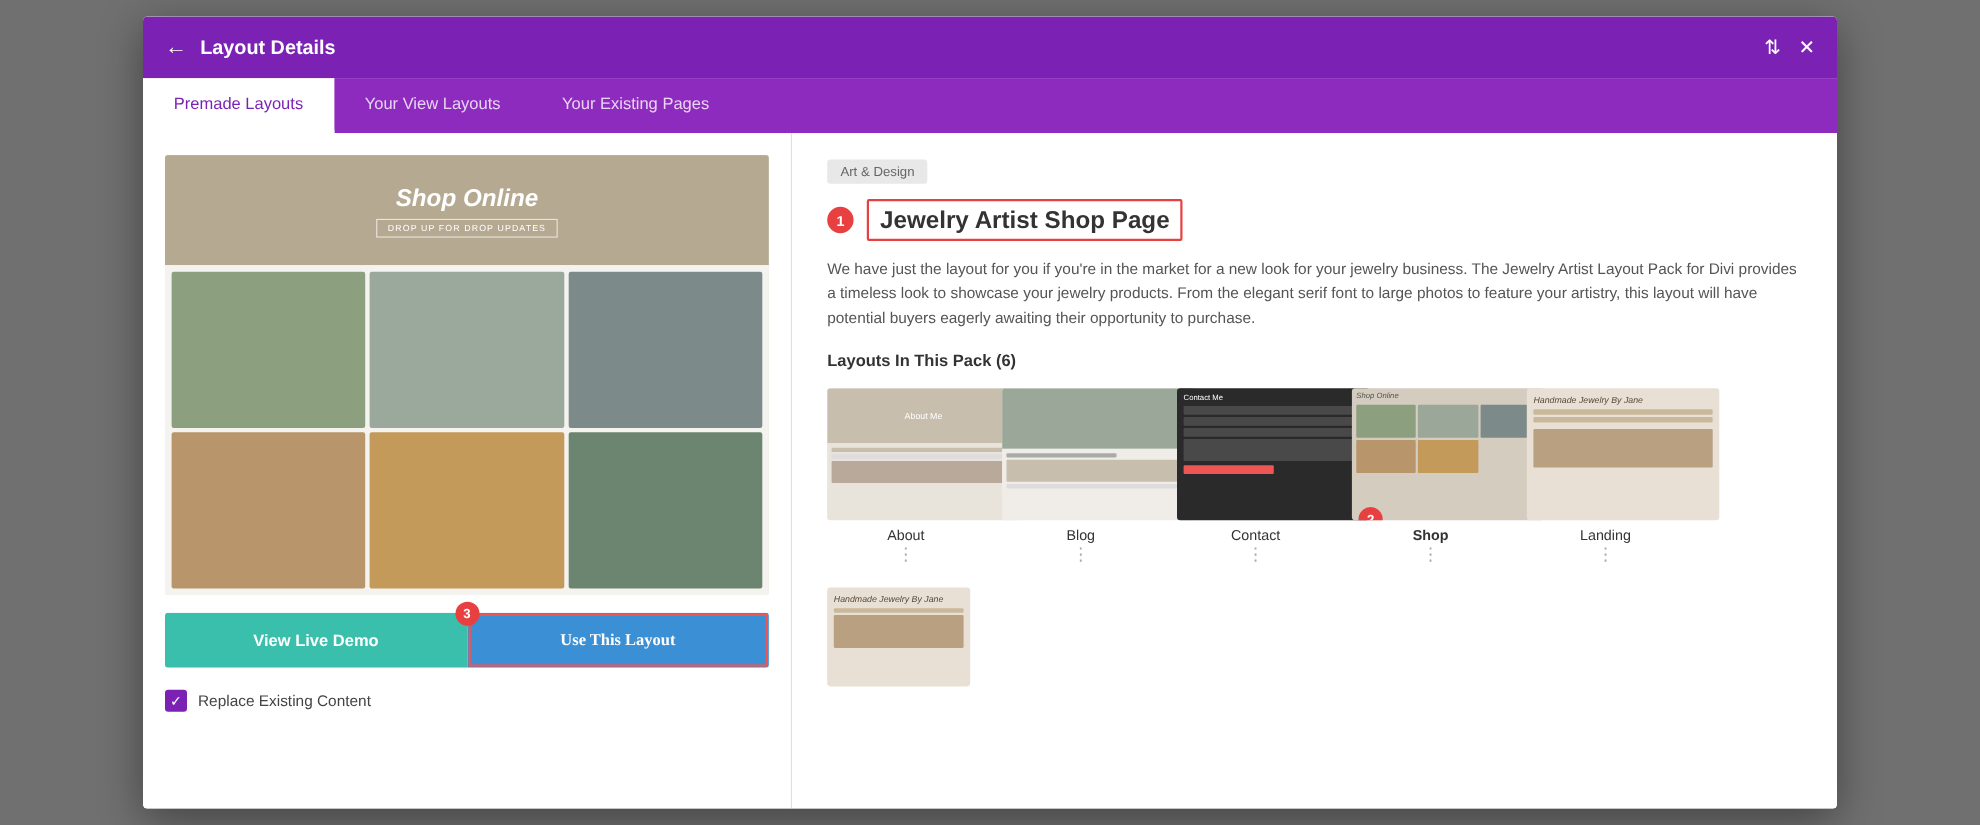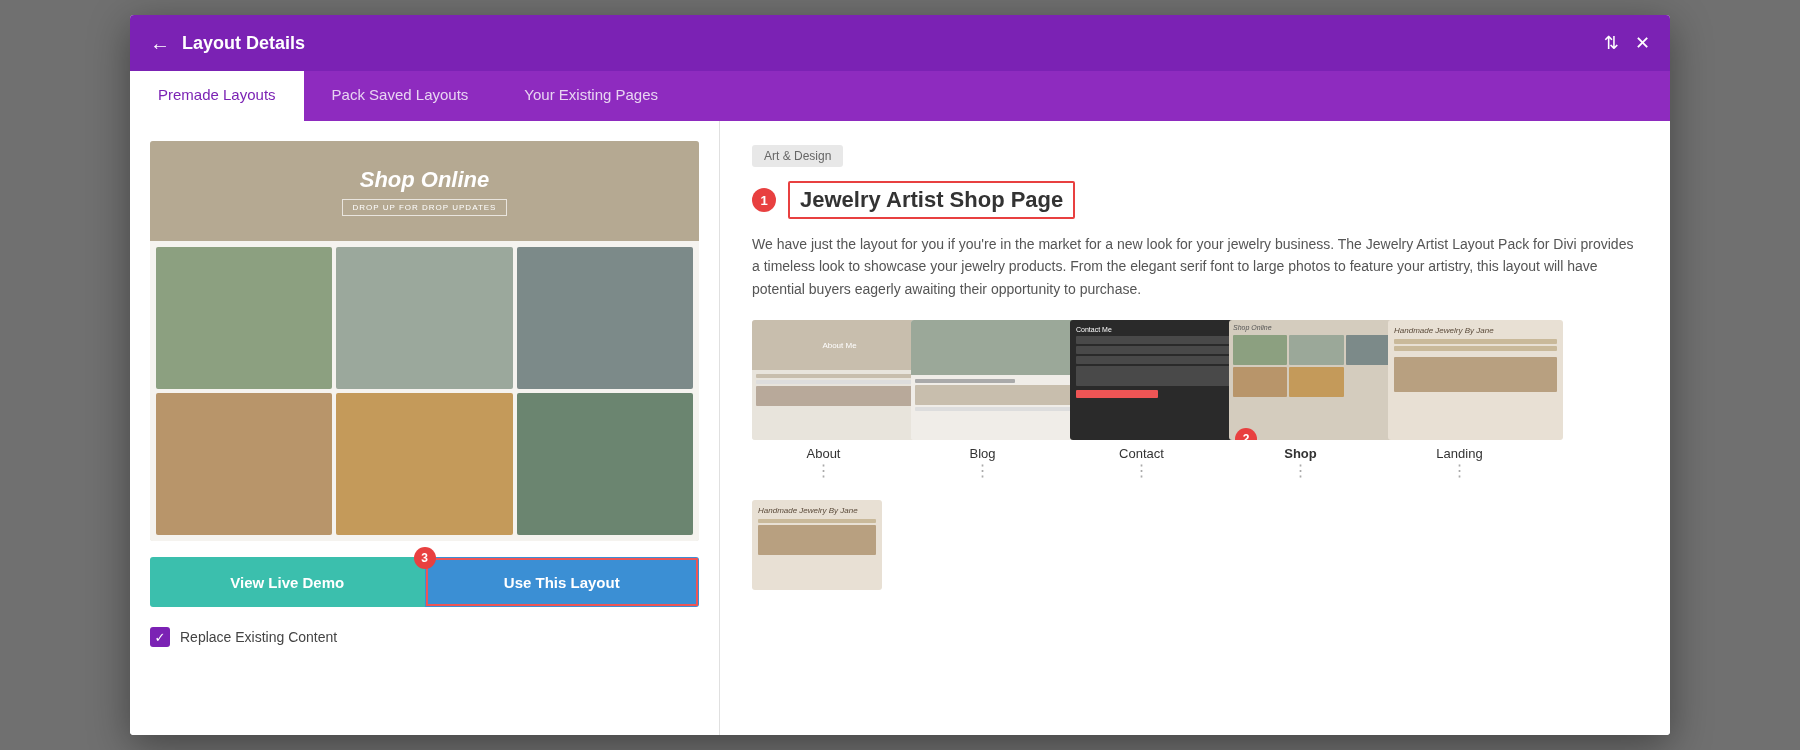--- a/index.html
+++ b/index.html
@@ -184,20 +184,21 @@
       flex: 1;
       background: #3b8fd4;
       color: #fff;
       border: none;
       font-size: 15px;
       font-weight: 600;
       cursor: pointer;
       position: relative;
       outline: 2px solid #e55;
       outline-offset: -3px;
+      font-family: Liberation Serif, serif;
     }
 
     .replace-checkbox {
       display: flex;
       align-items: center;
       gap: 10px;
       padding: 4px 0;
     }
     .checkmark {
       width: 20px;
@@ -400,21 +401,21 @@
         <span class="modal-header-title">Layout Details</span>
       </div>
       <div class="modal-header-icons">
         <span class="modal-header-icon">⇅</span>
         <span class="modal-header-icon">✕</span>
       </div>
     </div>
 
     <div class="modal-tabs">
       <div class="tab active">Premade Layouts</div>
-      <div class="tab">Pack Saved Layouts</div>
+      <div class="tab">Your View Layouts</div>
       <div class="tab">Your Existing Pages</div>
     </div>
 
     <div class="modal-content">
 
       <div class="left-panel">
         <div class="preview-image">
           <div class="preview-hero">
             <span class="preview-hero-title">Shop Online</span>
             <span class="preview-hero-btn">DROP UP FOR DROP UPDATES</span>
@@ -446,20 +447,21 @@
       <div class="right-panel">
         <div class="category-badge">Art &amp; Design</div>
 
         <div class="layout-title-row">
           <div class="step-badge">1</div>
           <span class="layout-title">Jewelry Artist Shop Page</span>
         </div>
 
         <p class="layout-desc">We have just the layout for you if you're in the market for a new look for your jewelry business. The Jewelry Artist Layout Pack for Divi provides a timeless look to showcase your jewelry products. From the elegant serif font to large photos to feature your artistry, this layout will have potential buyers eagerly awaiting their opportunity to purchase.</p>
 
+        <p class="pack-label">Layouts In This Pack (6)</p>
 
         
         <div class="layout-thumbnails">
 
           <div class="layout-thumb">
             <div class="thumb-img thumb-about">
               <div class="thumb-top">About Me</div>
               <div class="thumb-bot">
                 <div style="height:4px;background:#c8bead;margin-bottom:2px;border-radius:1px;"></div>
                 <div style="height:4px;background:#ddd;margin-bottom:2px;border-radius:1px;"></div>

